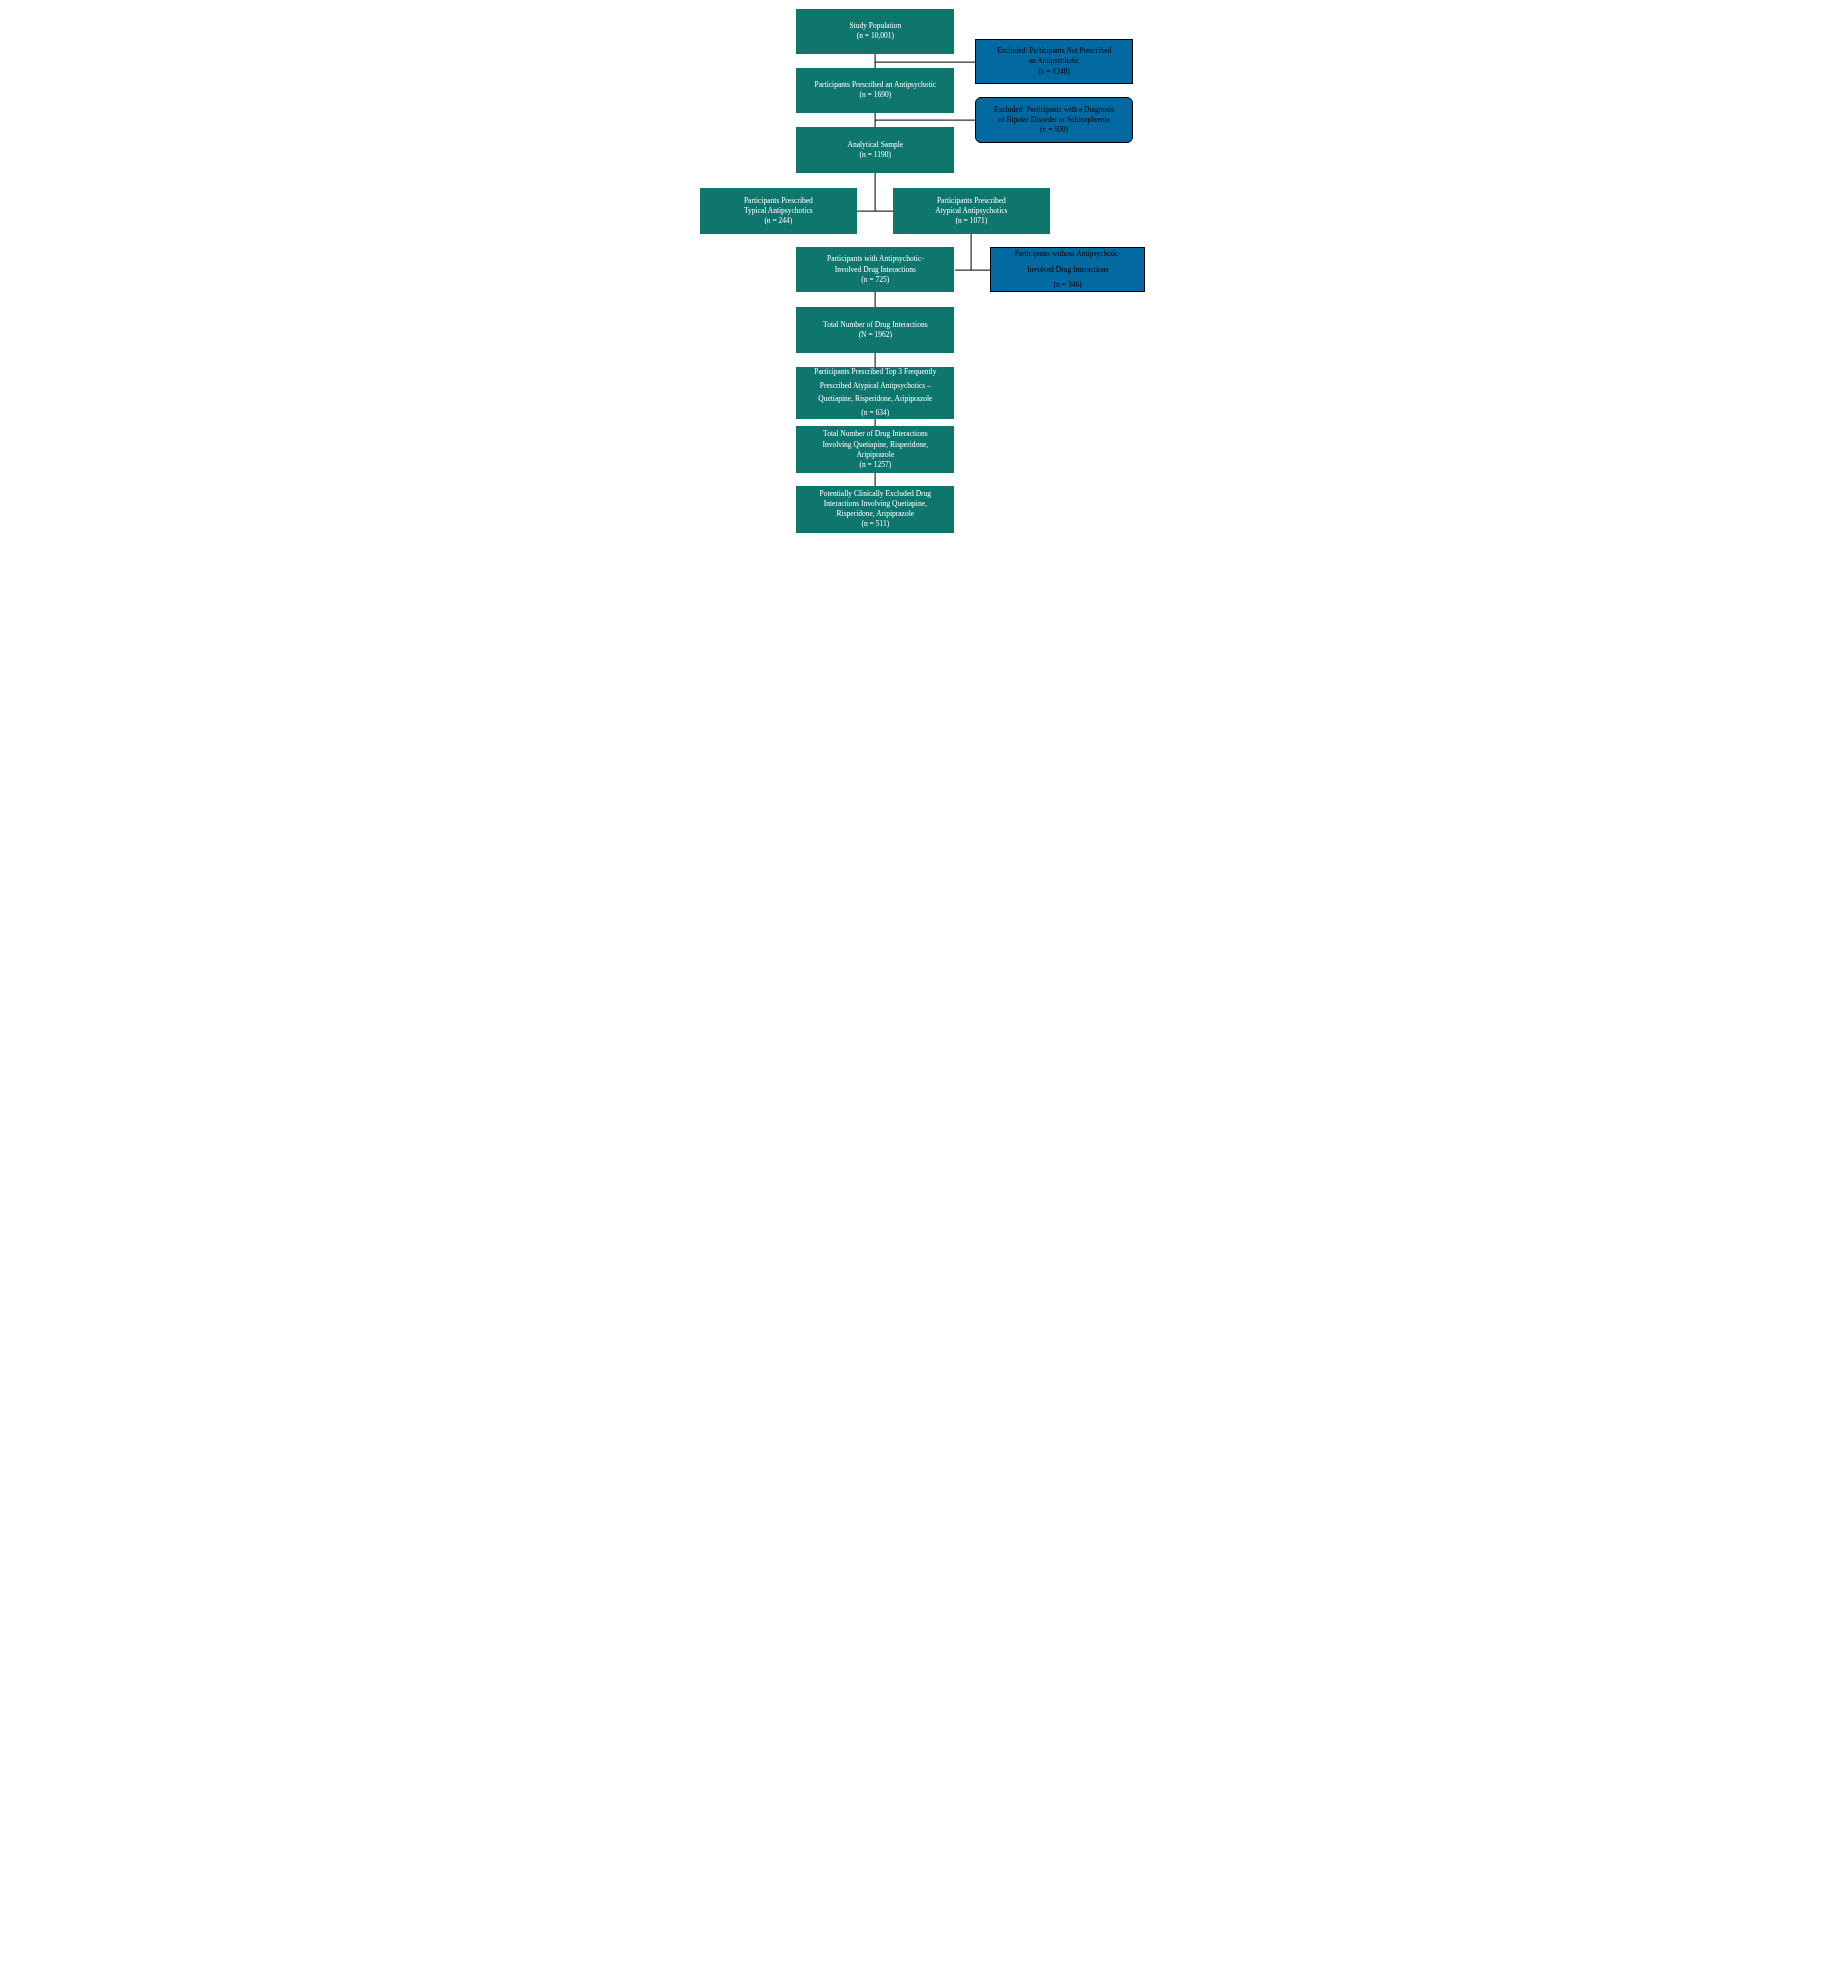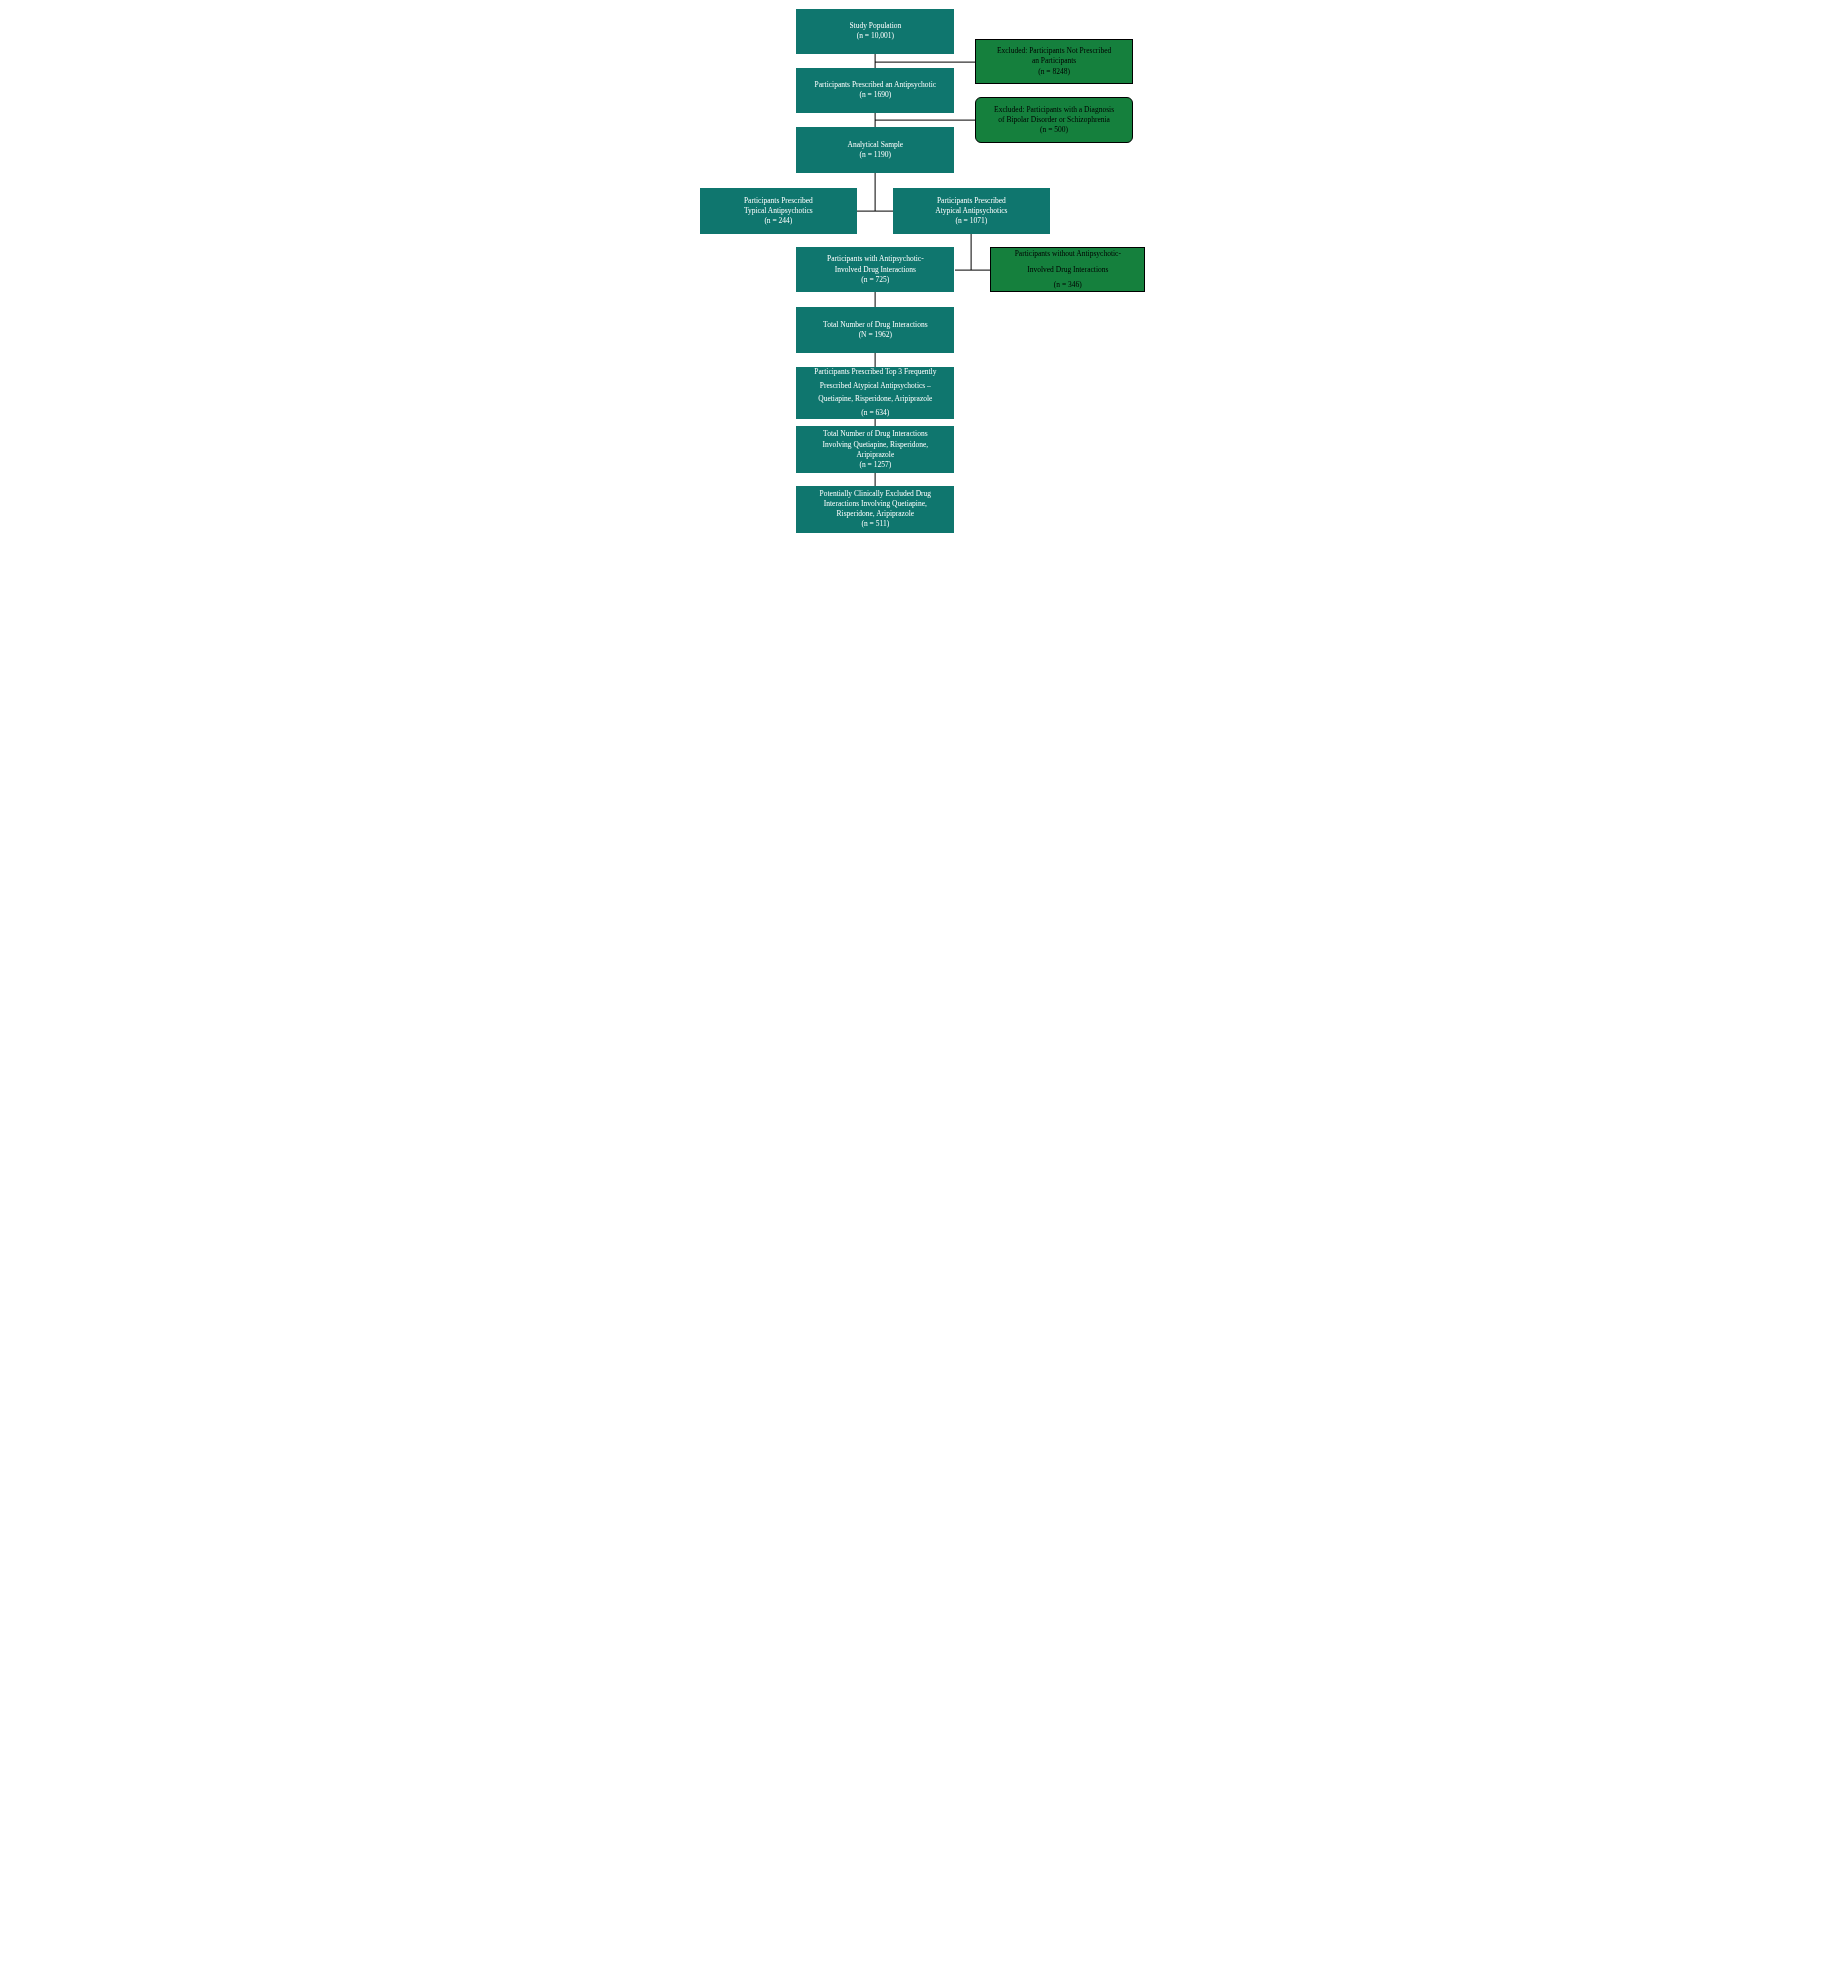--- a/index.html
+++ b/index.html
@@ -26,21 +26,21 @@
     font-size: 7.5px;
     line-height: 1.35;
     box-sizing: border-box;
     padding: 0.8px 1.6px;
   }
   .node.filled {
     background: #0f766e;
     color: #ffffff;
   }
   .node.outlined {
-    background: #15803d;
+    background: #0369a1;
     color: #000000;
     border: 0.8px solid #000000;
   }
   .line-text {
     display: block;
     white-space: nowrap;
   }
   .vline {
     position: absolute;
     width: 0.8px;
@@ -72,21 +72,21 @@
   <div class="vline" style="left:39.87%; top:78.14%; height:1.42%;"></div>
   <div class="vline" style="left:39.87%; top:88.24%; height:2.37%;"></div>
 
   <div class="node filled" style="left:22.71%; top:1.67%; width:34.34%; height:8.33%;">
     <span class="line-text">Study Population</span>
     <span class="line-text">(n = 10,001)</span>
   </div>
 
   <div class="node outlined" style="left:61.57%; top:7.31%; width:34.17%; height:8.33%;">
     <span class="line-text">Excluded: Participants Not Prescribed</span>
-    <span class="line-text">an Participants</span>
+    <span class="line-text">an Antipsychotic</span>
     <span class="line-text">(n = 8248)</span>
   </div>
 
   <div class="node filled" style="left:22.71%; top:12.74%; width:34.34%; height:8.28%;text-align:center;">
     <span class="line-text">Participants Prescribed an Antipsychotic</span>
     <span class="line-text">(n = 1690)</span>
   </div>
 
   <div class="node outlined" style="left:61.57%; top:18.14%; width:34.17%; height:8.61%;border-radius:6px;">
     <span class="line-text">Excluded: Participants with a Diagnosis</span>

